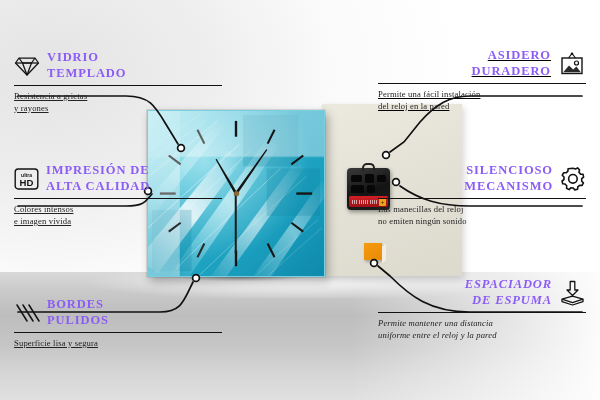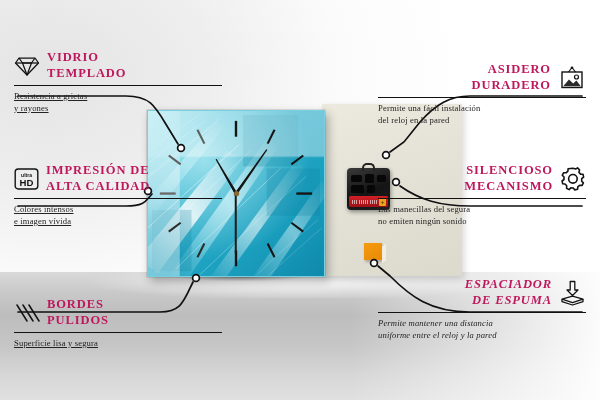--- a/index.html
+++ b/index.html
@@ -40,21 +40,21 @@
     display:flex; align-items:center; gap:7px;
   }
   .feat.left .head { justify-content:flex-start; }
   .feat.right .head { justify-content:flex-end; }
   .feat .title {
     font-family:"Liberation Serif", serif;
     font-weight:bold;
     font-size:12.5px;
     letter-spacing:.9px;
     line-height:1.26;
-    color:#be185d;
+    color:#8b5cf6;
     text-transform:uppercase;
   }
   .feat.left .title { text-align:left; }
   .feat.right .title { text-align:right; }
   .feat .rule {
     height:1.6px; background:#111; margin-top:3px; width:100%;
   }
   .feat .desc {
     font-family:"Liberation Serif", serif;
     font-size:8.6px;
@@ -64,21 +64,21 @@
     letter-spacing:.15px;
   }
   .feat.left .desc { text-align:left;text-decoration:underline; }
   .feat.right .desc { }
   .ico { flex:0 0 auto; display:block; }
 
   
   #f-vidrio   { left:14px;  top:50px; }
   #f-hd       { left:14px;  top:163px; }
   #f-bordes   { left:14px;  top:277px;margin-top:20px; }
-  #f-asidero  { left:378px; top:62px;  }
+  #f-asidero  { left:378px; top:48px;text-decoration:underline;  }
   #f-mecanismo{ left:378px; top:163px; }
   #f-espaciador{left:378px; top:277px;font-style:italic; }
 
   
   #clock {
     position:absolute; left:147px; top:110px; width:178px; height:167px;
     border:1px solid rgba(255,255,255,.35);
     box-shadow: 3px 4px 9px rgba(0,0,0,.30), 0 0 0 .5px rgba(0,0,0,.18);
     overflow:hidden;
     background:#2fb6cf;
@@ -391,21 +391,21 @@
                    L21.7,12.7 L21.7,15.2 L23.4,16.9 L22.0,19.5 L19.6,19.3 L17.8,20.9 L17.6,23.3
                    L14.8,23.9 L13.3,22.0 L10.8,21.9 L9.1,23.6 L6.6,22.2 L6.7,19.8 L5.0,18.0
                    L2.7,17.8 L2.1,15.0 L4.0,13.5 L4.0,11.0 L2.3,9.2 L3.7,6.7 L6.1,6.8 L7.9,5.1
                    L8.1,2.8 Z"></path>
           <circle cx="12.9" cy="12.8" r="4.3"></circle>
         </g>
       </svg>
     </div>
     <div class="rule"></div>
     <div class="desc">
-      <div>Las manecillas del segura</div>
+      <div>Las manecillas del reloj</div>
       <div>no emiten ningún sonido</div>
     </div>
   </div>
 
   <div class="feat right" id="f-espaciador">
     <div class="head">
       <div class="title">
         <div>ESPACIADOR</div>
         <div>DE ESPUMA</div>
       </div>

